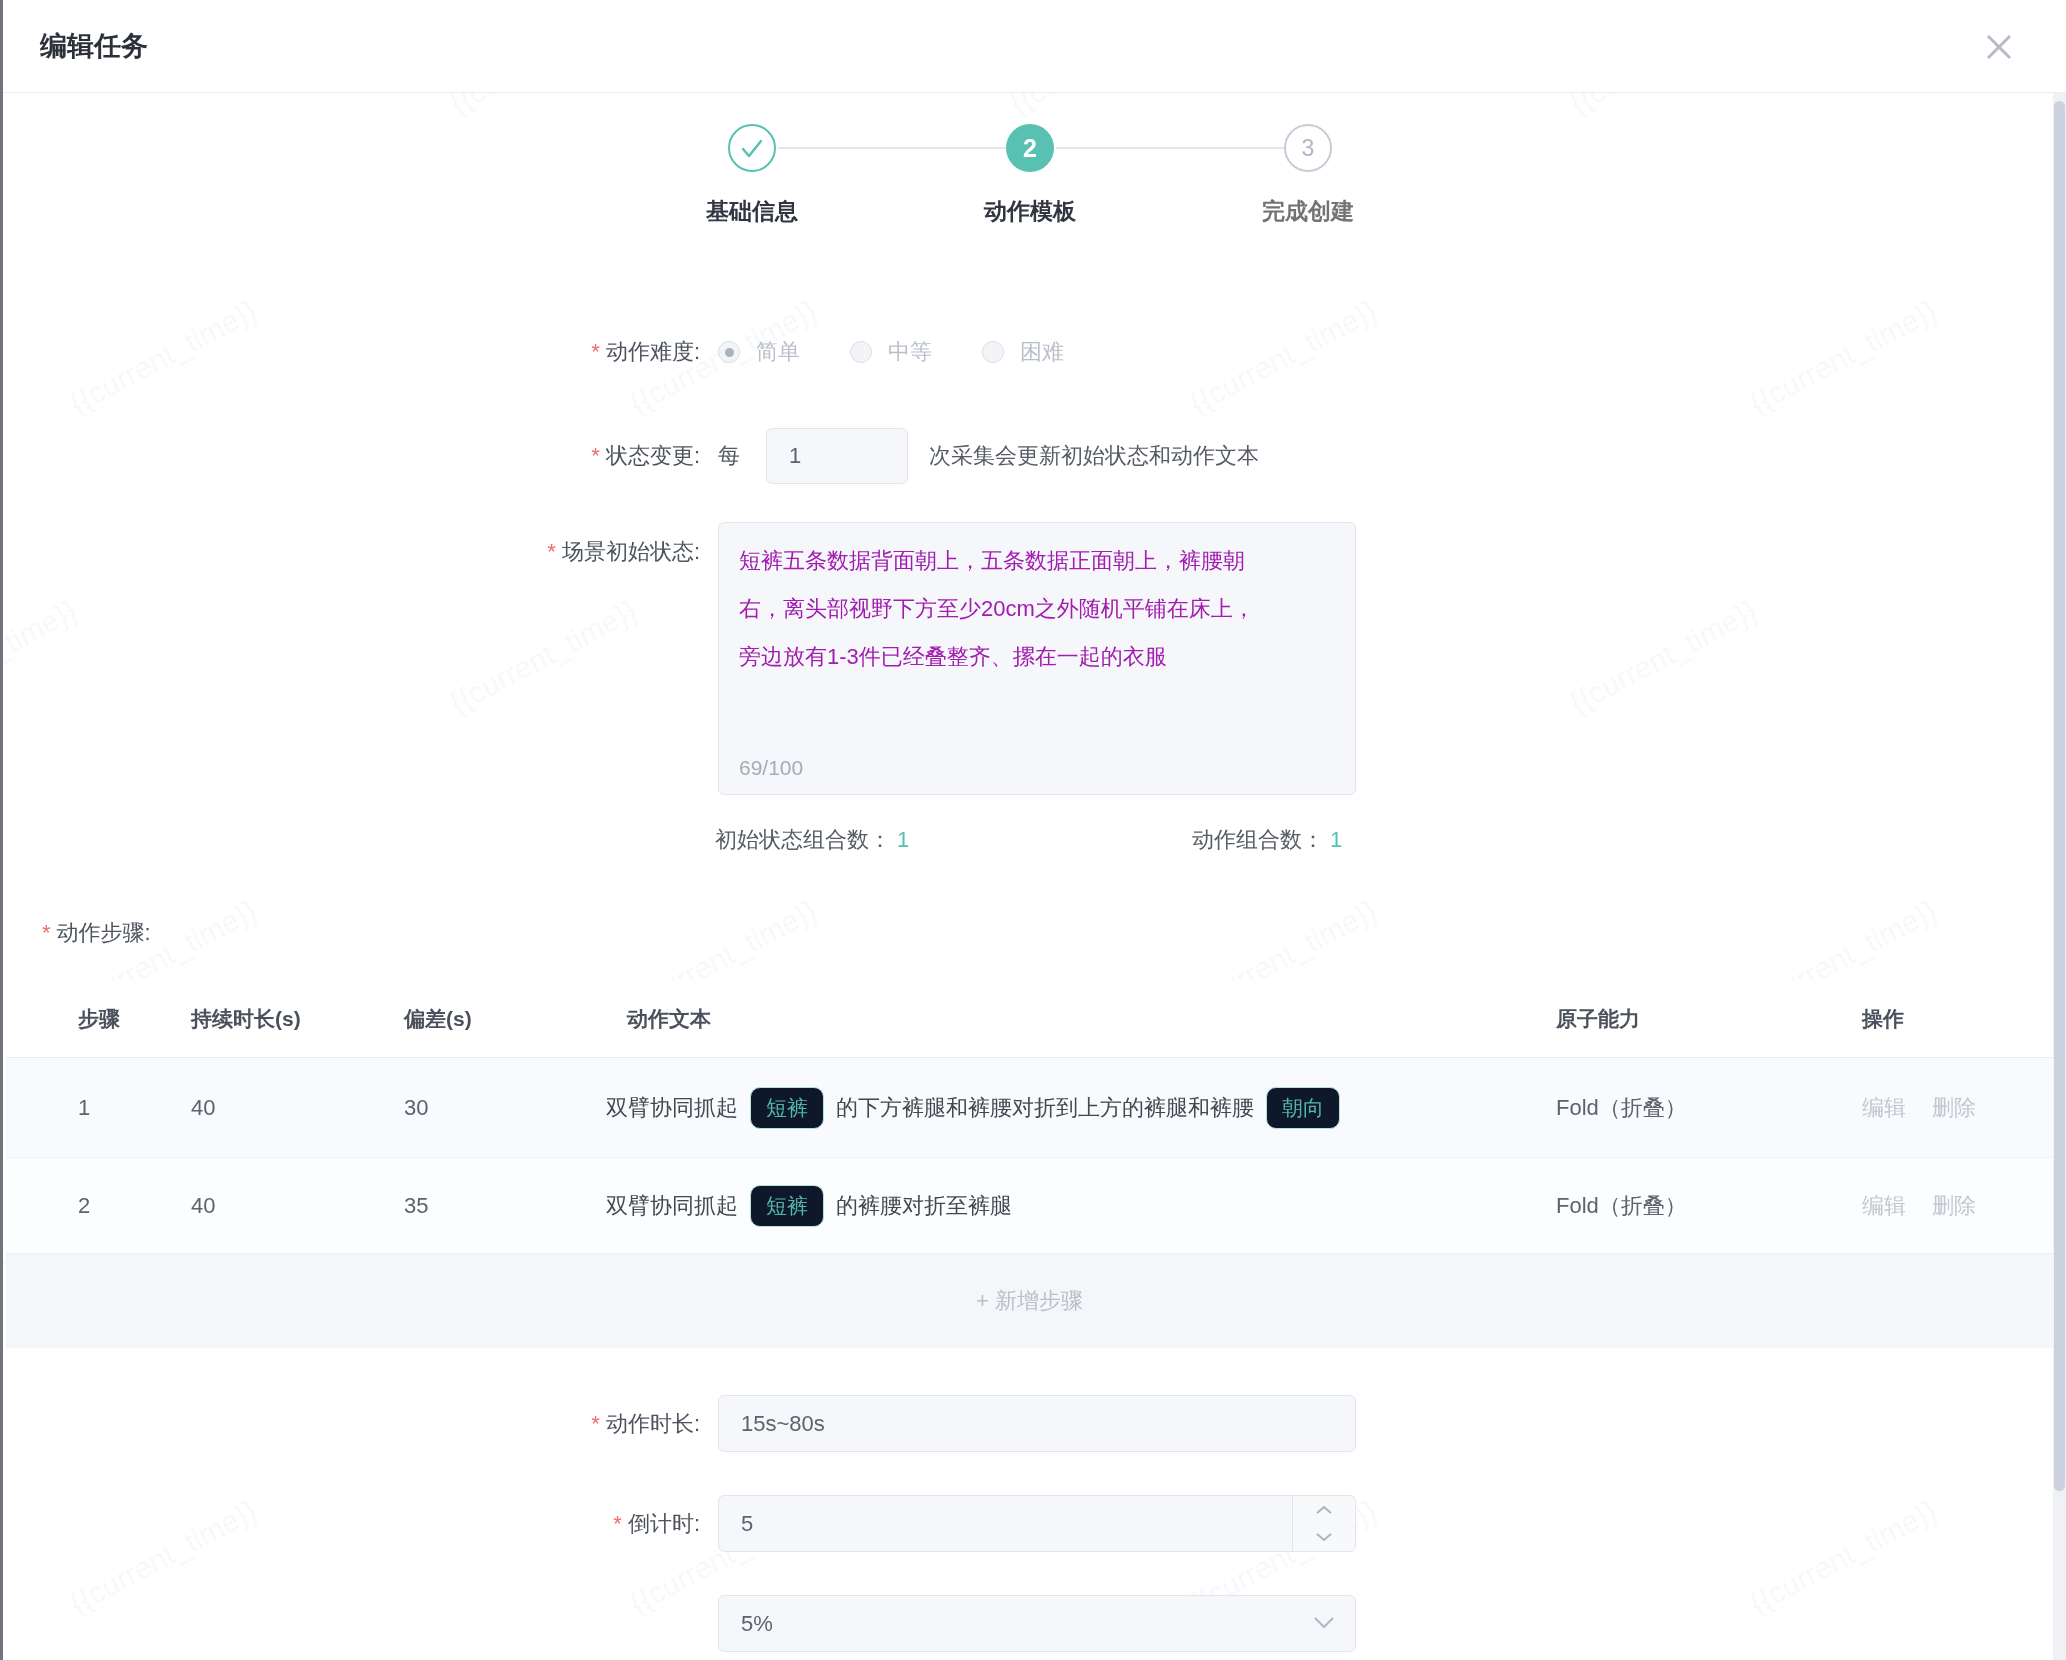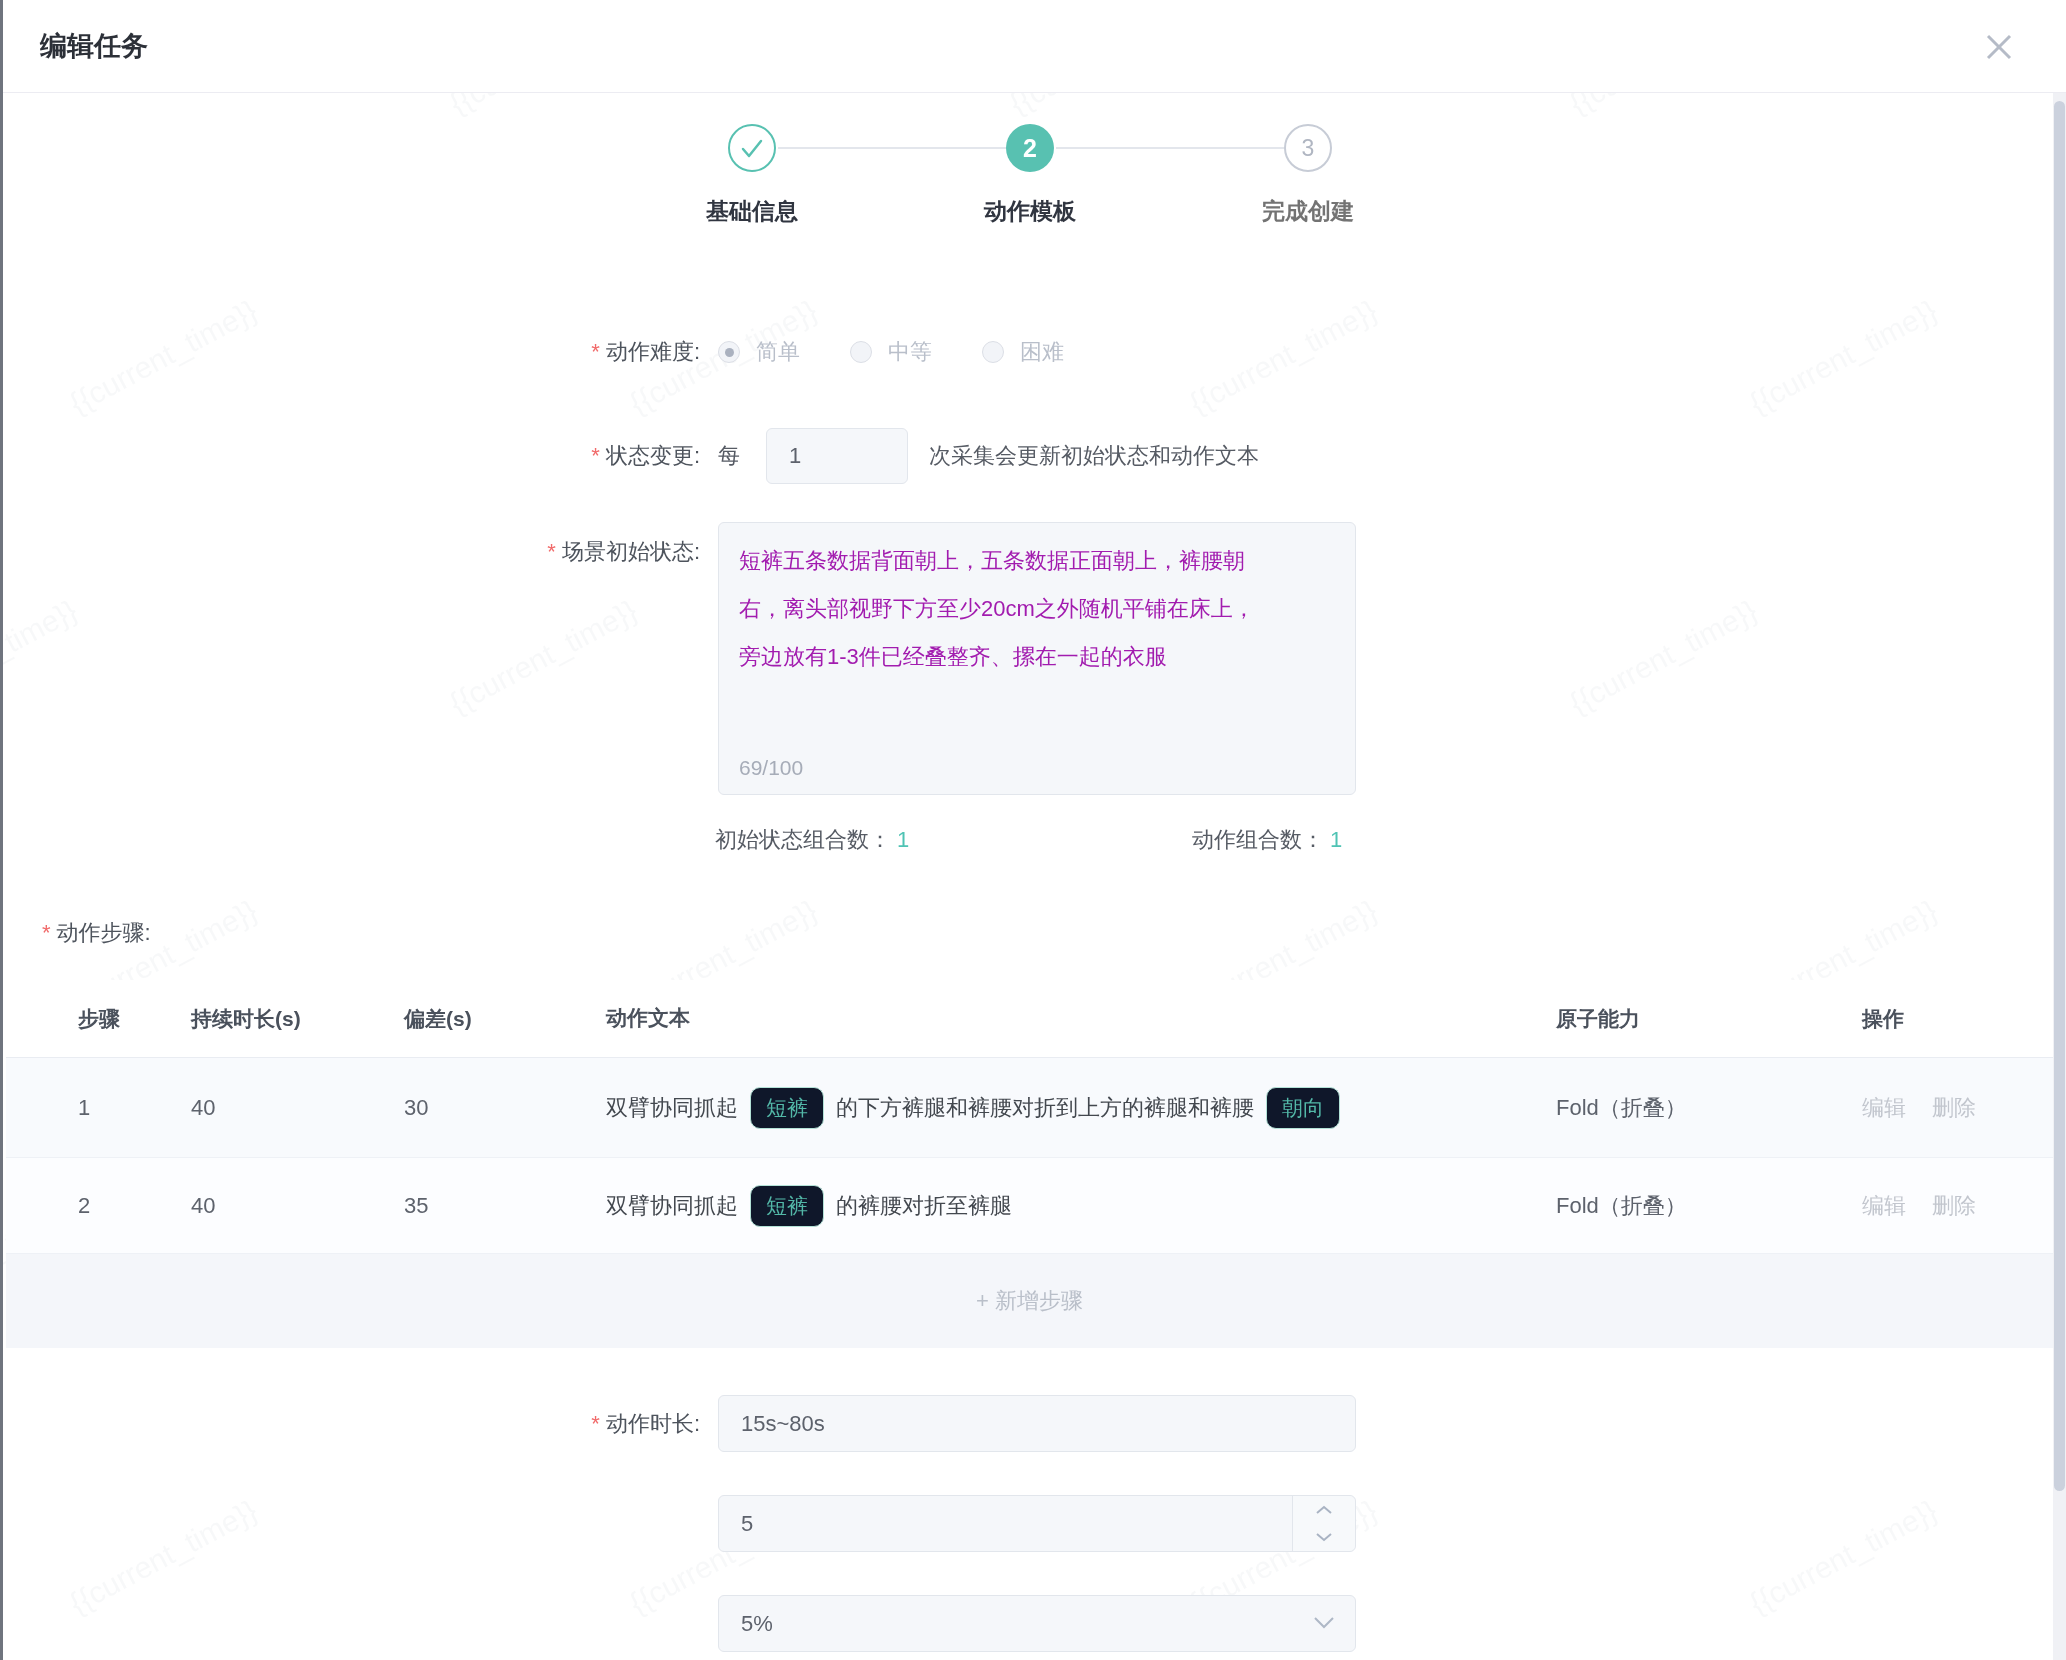--- a/index.html
+++ b/index.html
@@ -179,21 +179,21 @@
     <span>动作组合数：</span><span class="val">1</span>
   </div>
 
   <div class="tbl-label">
     <span class="req">*</span><span>动作步骤:</span>
   </div>
   <div class="thead">
     <div class="cell col-step">步骤</div>
     <div class="cell col-dur">持续时长(s)</div>
     <div class="cell col-off">偏差(s)</div>
-    <div class="cell" style="left:600px;font-family:Liberation Serif, serif;">动作文本</div>
+    <div class="cell" style="left:621px;">动作文本</div>
     <div class="cell col-ab">原子能力</div>
     <div class="cell col-op" style="display:block;">操作</div>
   </div>
 
   <div class="trow row1">
     <div class="cell col-step">1</div>
     <div class="cell col-dur">40</div>
     <div class="cell col-off">30</div>
     <div class="cell col-text">
       <span>双臂协同抓起</span>
@@ -229,20 +229,23 @@
     <span>+ 新增步骤</span>
   </div>
 
   <div class="f-label" style="top:1395px;line-height:57px;">
     <span class="req">*</span><span>动作时长:</span>
   </div>
   <div class="box" style="left:718px;top:1395px;width:638px;height:57px;">
     <div class="input-val">15s~80s</div>
   </div>
 
+  <div class="f-label" style="top:1495px;line-height:57px;">
+    <span class="req">*</span><span>倒计时:</span>
+  </div>
   <div class="box" style="left:718px;top:1495px;width:638px;height:57px;">
     <div class="input-val">5</div>
     <div class="spinner">
       <div class="spin-btn spin-up">
         <svg width="18" height="10" viewBox="0 0 18 10">
             <polyline points="2,8 9,2 16,8" fill="none" stroke="#a9b3c3" stroke-width="2"></polyline>
           </svg>
       </div>
       <div class="spin-btn spin-down">
         <svg width="18" height="10" viewBox="0 0 18 10">

